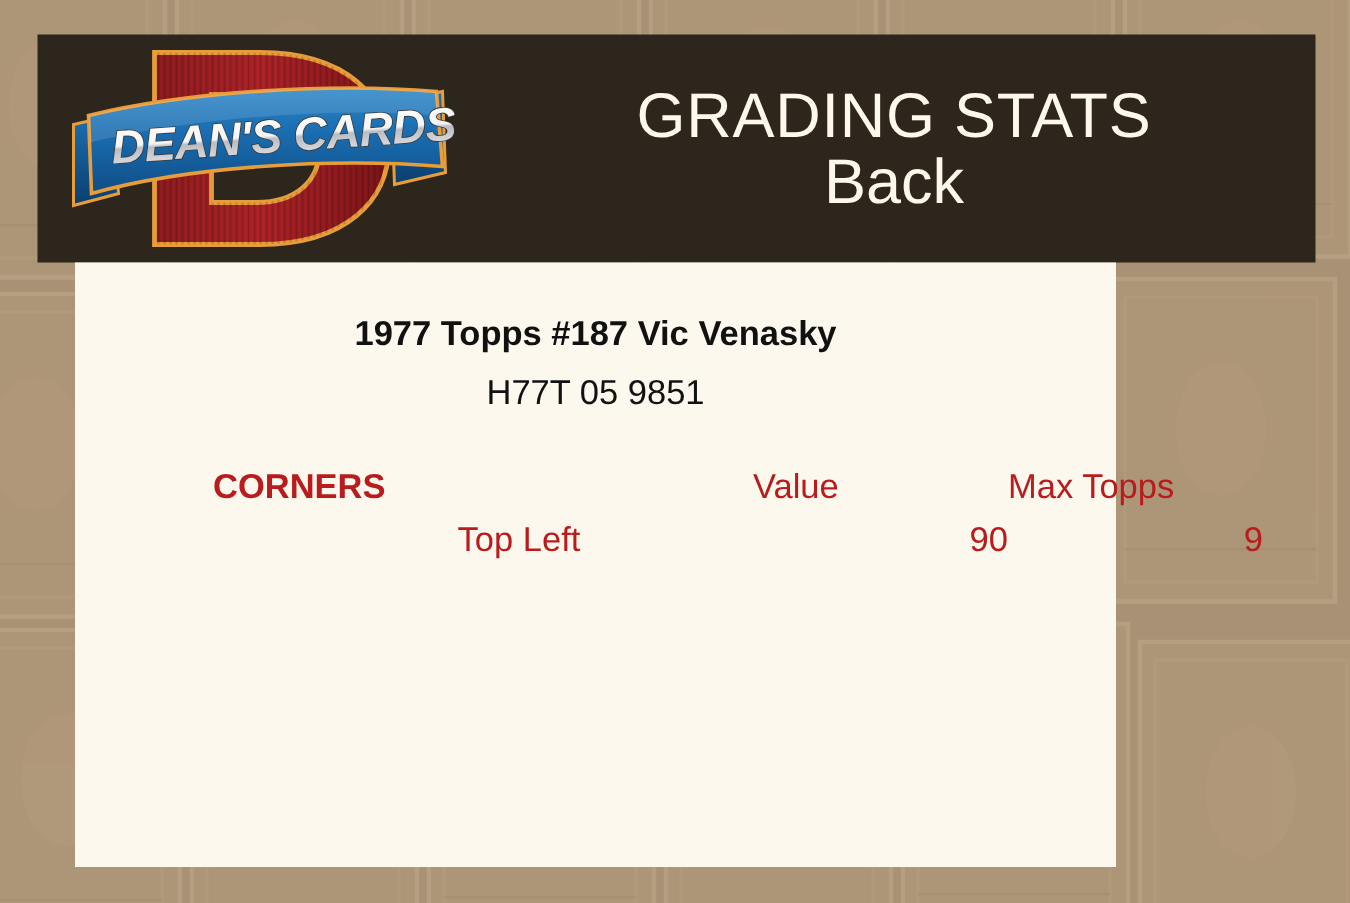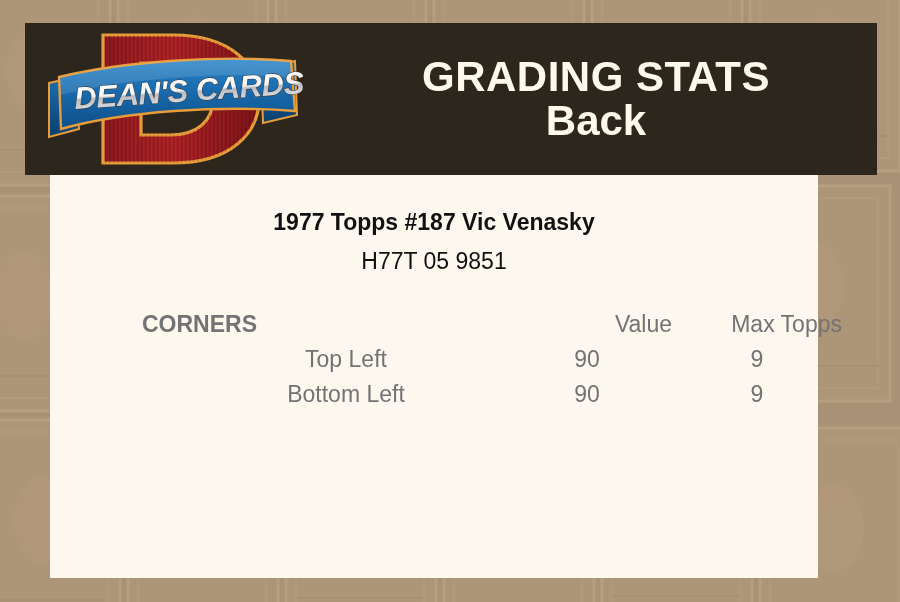--- a/index.html
+++ b/index.html
@@ -54,42 +54,41 @@
     left: 290px;
     top: 0;
     right: 0;
     height: 144px;
     display: flex;
     flex-direction: column;
     align-items: center;
     justify-content: center;
     padding-top: 4px;
     box-sizing: border-box;
-    font-weight: bold;
   }
   #title-main {
     color: #fdf7ec;
     font-size: 42px;
     line-height: 48px;
     letter-spacing: 0.5px;
     white-space: nowrap;
   }
   #title-sub {
     color: #fdf7ec;
     font-size: 42px;
     line-height: 40px;
     white-space: nowrap;
   }
 
   
   #content-panel {
     position: absolute;
     left: 50px;
     top: 175px;
-    width: 768px;
+    width: 694px;
     height: 403px;
     background: #fdf8ee;
   }
 
   #card-title {
     position: absolute;
     left: 0;
     right: 0;
     top: 33px;
     text-align: center;
@@ -117,41 +116,41 @@
     width: 700px;
     border-collapse: collapse;
   }
   #stats-table col.c-label { width: 360px; }
   #stats-table col.c-value { width: 170px; }
   #stats-table col.c-max   { width: 170px; }
 
   #stats-table th,
   #stats-table td {
     padding: 0;
-    color: #737373;
+    color: #b91c1c;
     font-size: 23px;
     line-height: 35px;
     font-weight: normal;
   }
   .th-group {
     text-align: left;
     font-weight: bold !important;
     font-size: 23px;
   }
   .th-num {
-    text-align: right;
+    text-align: left;
     font-weight: normal;
     font-size: 23px;
   }
   .td-label {
     text-align: center;
     padding-left: 48px !important;
   }
   .td-num {
-    text-align: center;
+    text-align: right;
   }
 </style>
 </head>
 <body>
 
 <div id="page">
 
   <svg id="bg-watermark" width="900" height="602" viewBox="0 0 900 602" preserveAspectRatio="none">
     <rect x="0" y="0" width="900" height="602" fill="#a99175"></rect>
     <g stroke="#b9a183" stroke-width="3" fill="#ae9679" opacity="0.85">
@@ -309,22 +308,17 @@
           <th class="th-num">Value</th>
           <th class="th-num">Max Topps</th>
         </tr>
       </thead>
       <tbody>
         <tr>
           <td class="td-label">Top Left</td>
           <td class="td-num">90</td>
           <td class="td-num">9</td>
         </tr>
-        <tr>
-          <td class="td-label">Bottom Left</td>
-          <td class="td-num">90</td>
-          <td class="td-num">9</td>
-        </tr>
       </tbody>
     </table>
 
   </div>
 </div>
 
 </body></html>

